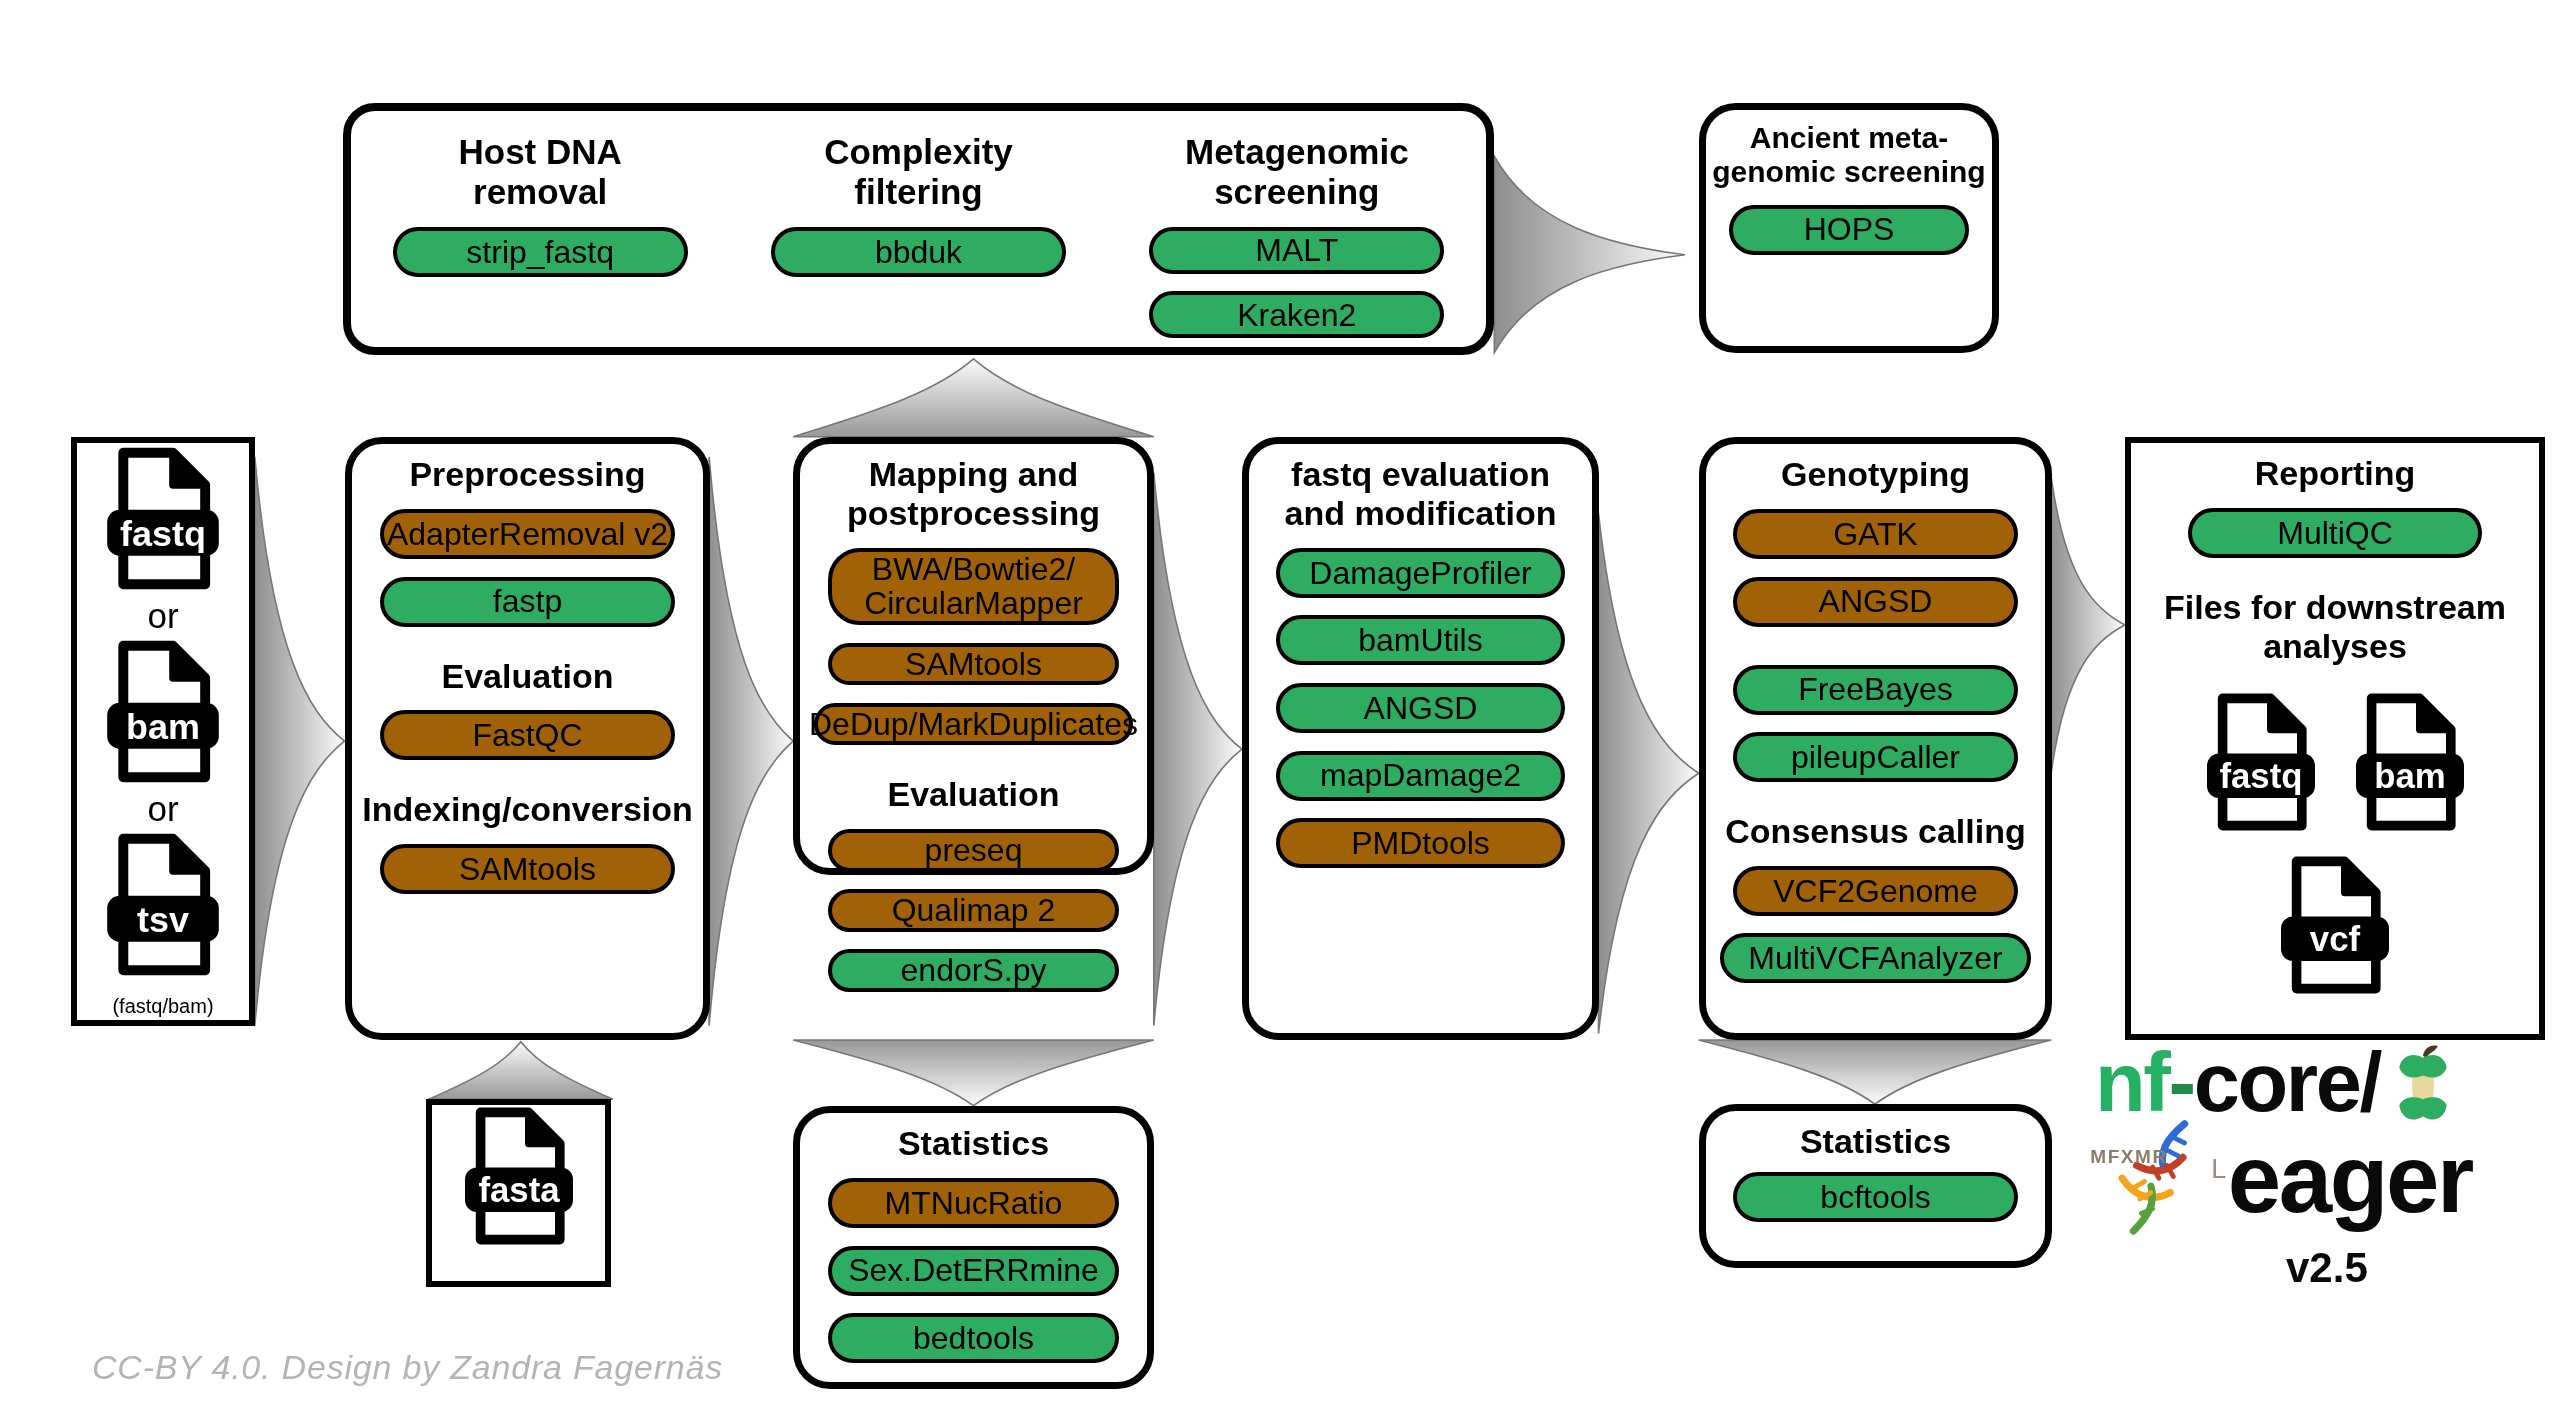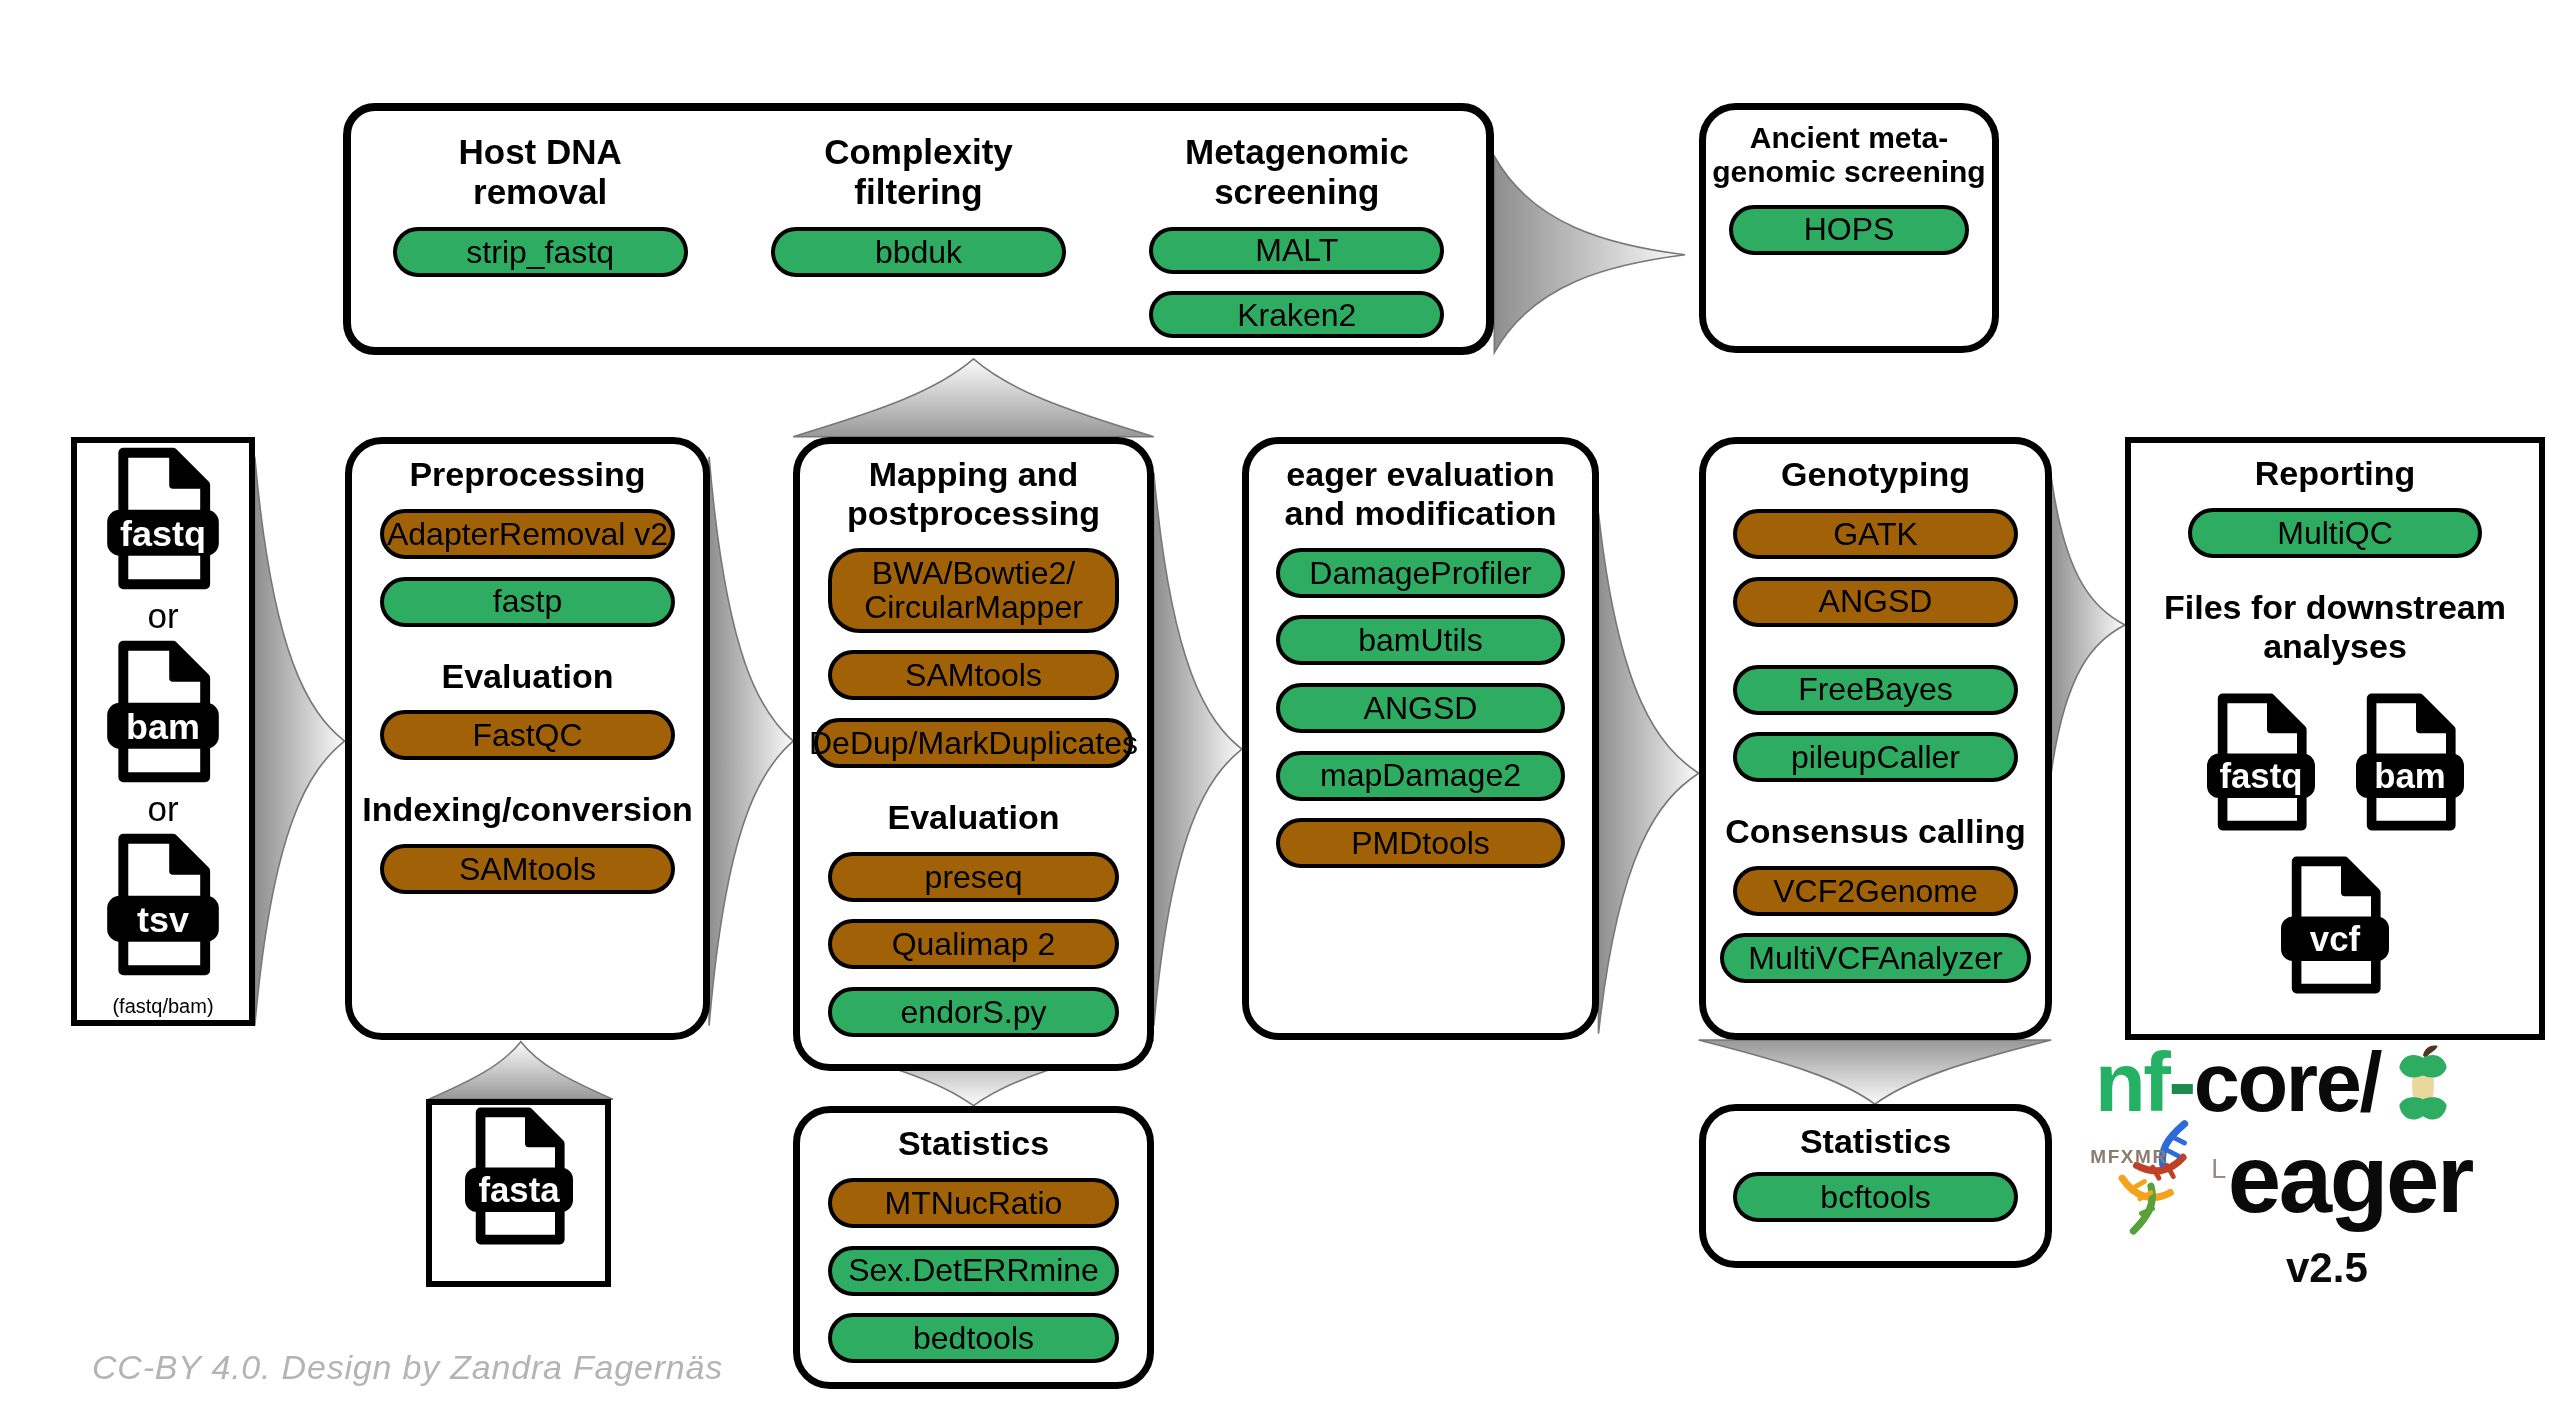--- a/index.html
+++ b/index.html
@@ -141,37 +141,37 @@
       <div class="panel-body" data-panel="preprocessing">
         <div class="sec-heading">Preprocessing</div>
         <div class="pill">AdapterRemoval v2</div>
         <div class="pill green">fastp</div>
         <div class="sec-heading">Evaluation</div>
         <div class="pill">FastQC</div>
         <div class="sec-heading">Indexing/conversion</div>
         <div class="pill">SAMtools</div>
       </div>
     </section>
-  <section class="panel round" data-panel="mapping" style="left:793px;top:437px;width:361px;height:634px">
+  <section class="panel round" data-panel="mapping" style="left:793px;top:437px;width:361px;height:438px">
       <div class="panel-body" data-panel="mapping">
         <div class="sec-heading">Mapping and
 postprocessing</div>
         <div class="pill tall">BWA/Bowtie2/
 CircularMapper</div>
         <div class="pill">SAMtools</div>
         <div class="pill wide">DeDup/MarkDuplicates</div>
         <div class="sec-heading">Evaluation</div>
         <div class="pill">preseq</div>
         <div class="pill">Qualimap 2</div>
         <div class="pill green">endorS.py</div>
       </div>
     </section>
   <section class="panel round" data-panel="adna" style="left:1242px;top:437px;width:357px;height:603px">
       <div class="panel-body" data-panel="adna">
-        <div class="sec-heading">eager evaluation
+        <div class="sec-heading">fastq evaluation
 and modification</div>
         <div class="pill green">DamageProfiler</div>
         <div class="pill green">bamUtils</div>
         <div class="pill green">ANGSD</div>
         <div class="pill green">mapDamage2</div>
         <div class="pill">PMDtools</div>
       </div>
     </section>
   <section class="panel round" data-panel="genotyping" style="left:1699px;top:437px;width:353px;height:603px">
       <div class="panel-body" data-panel="genotyping">

